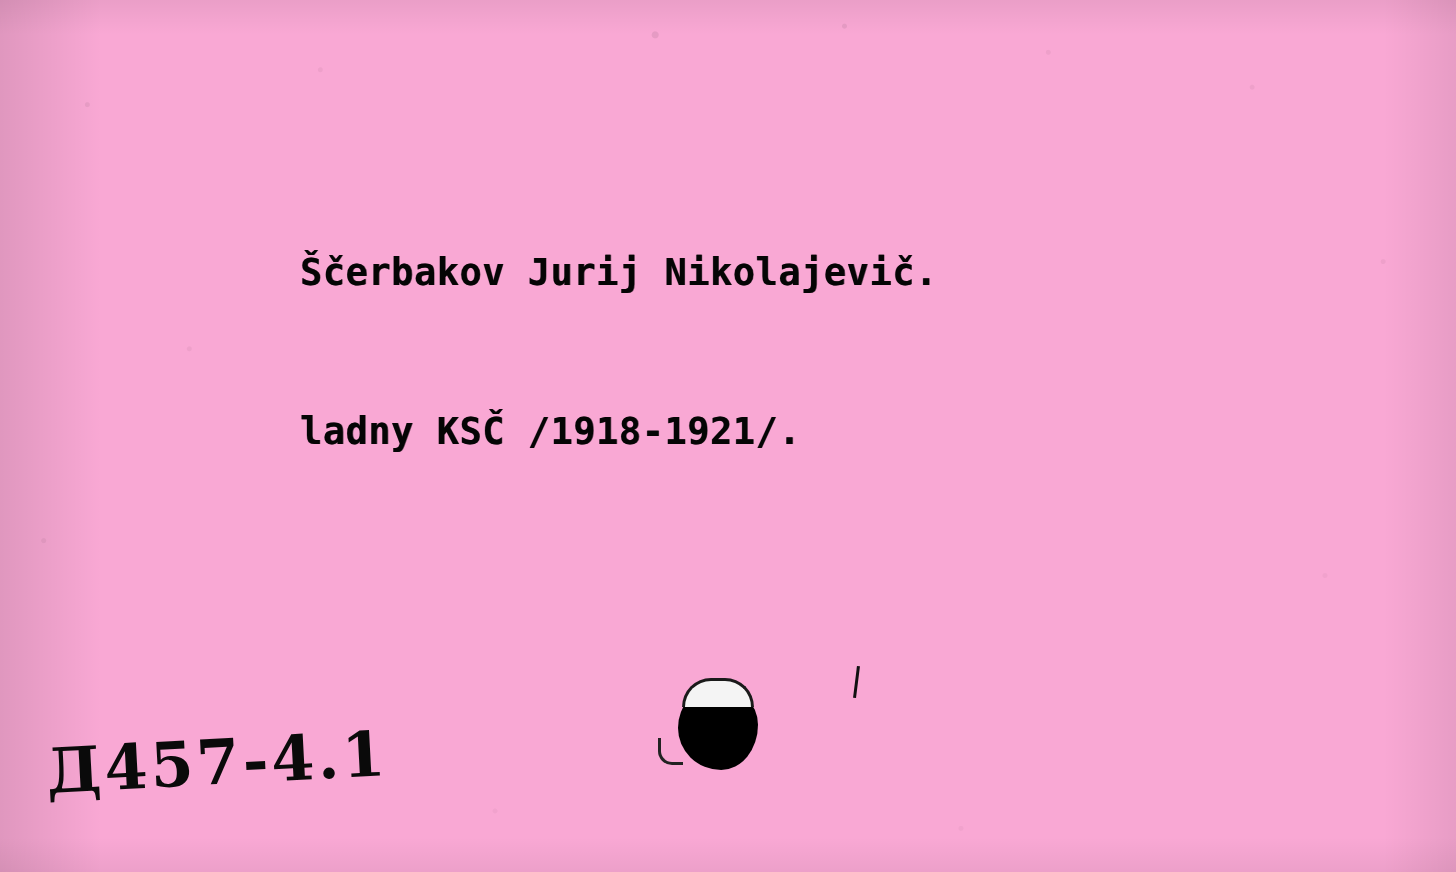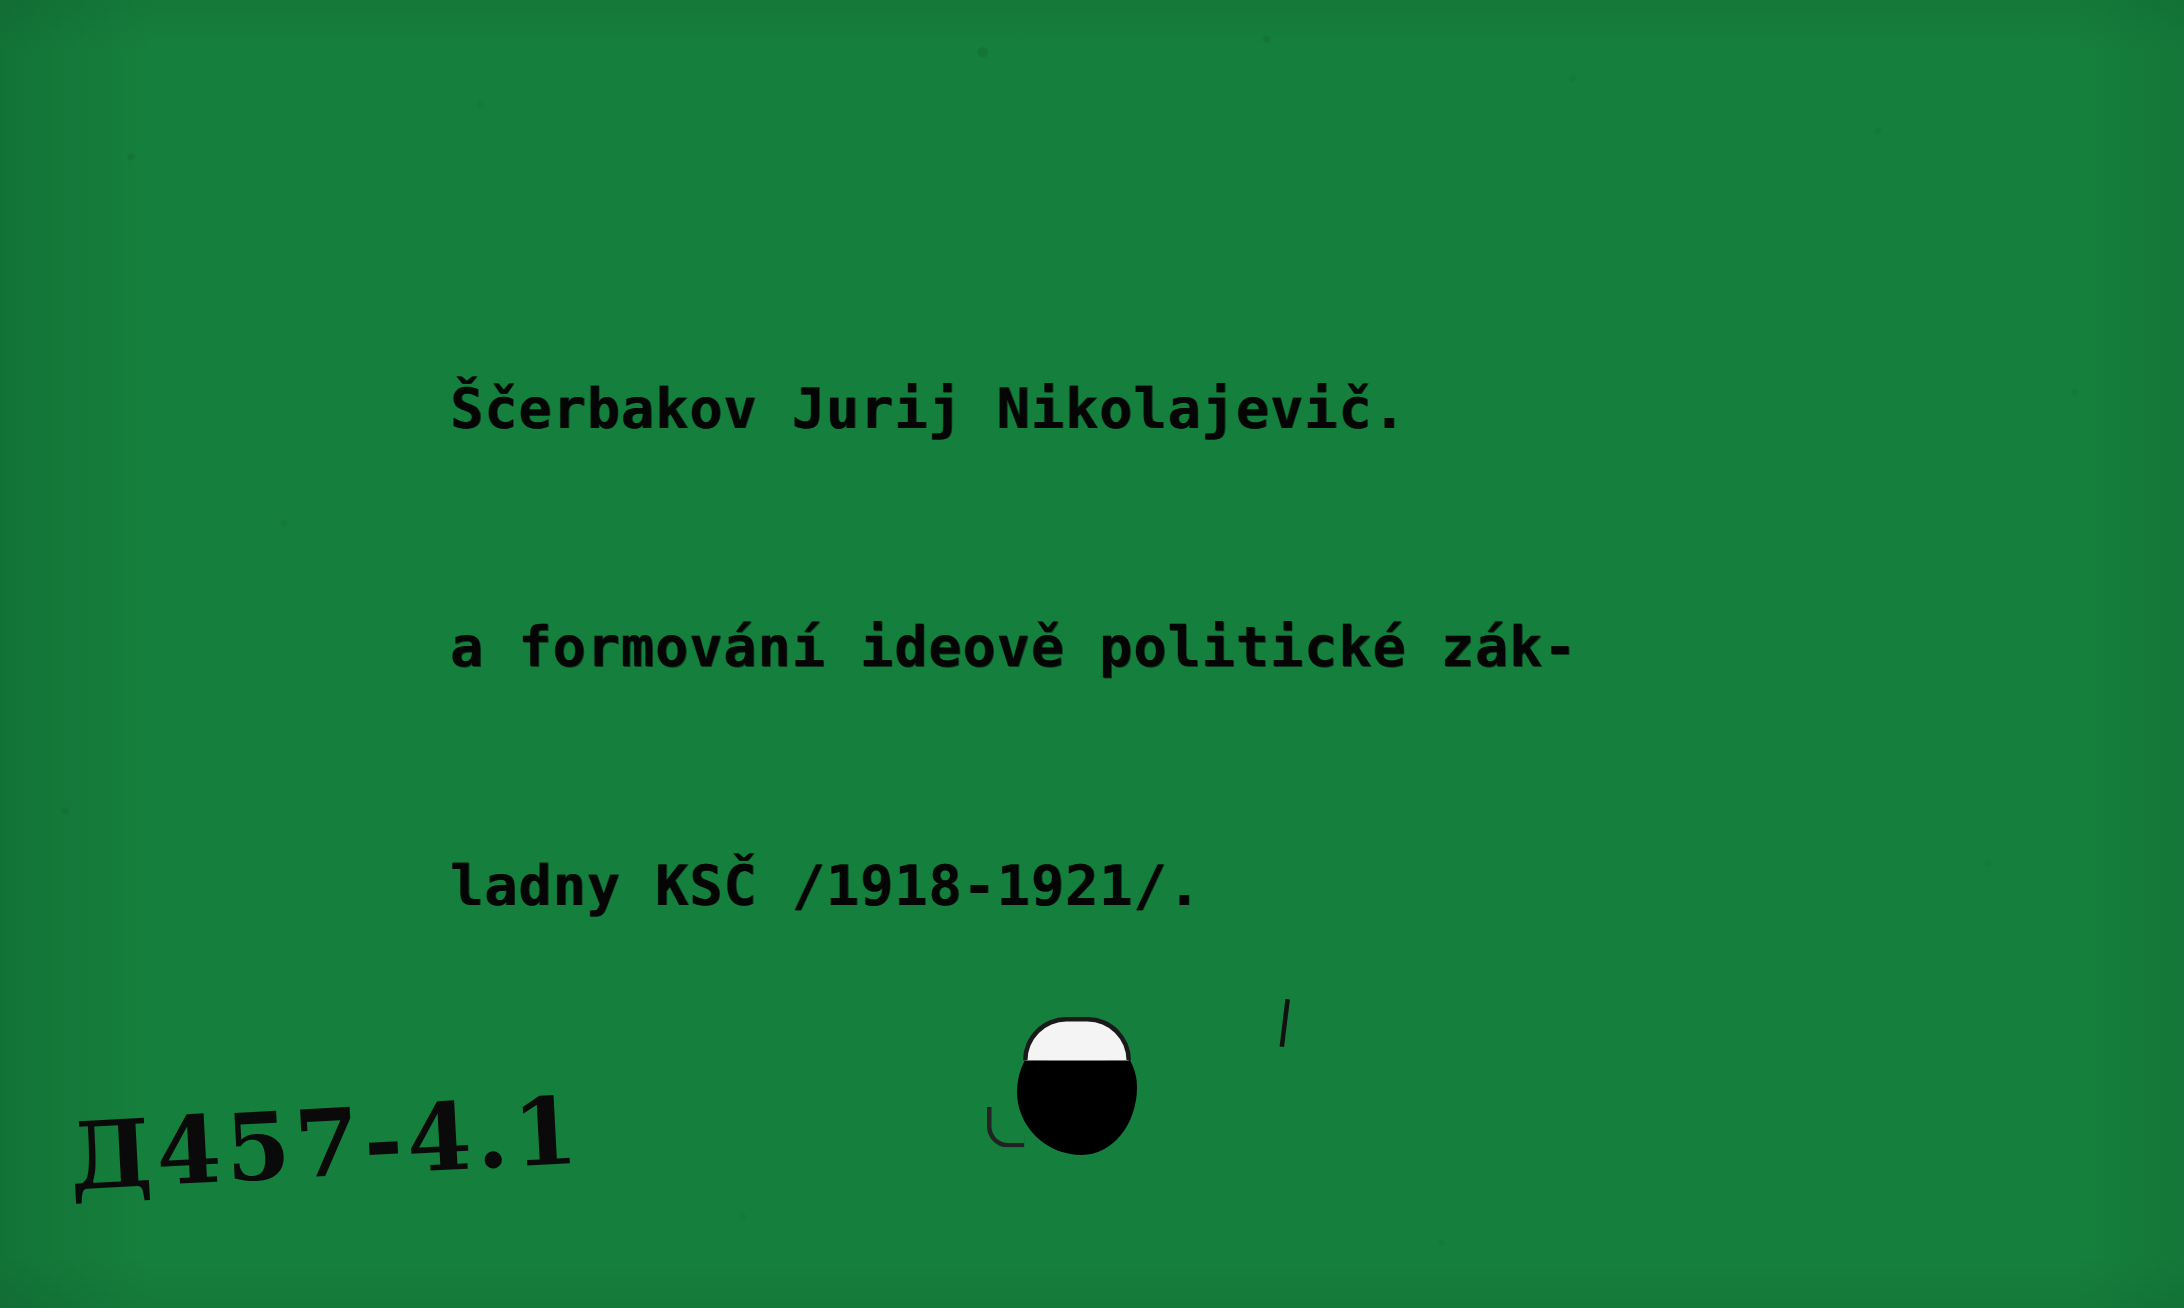--- a/index.html
+++ b/index.html
@@ -4,21 +4,21 @@
 <style>
   html, body {
     margin: 0;
     padding: 0;
     background: #ffffff;
   }
   #card {
     position: relative;
     width: 1456px;
     height: 872px;
-    background: #15803d;
+    background: #f9a8d4;
     overflow: hidden;
     font-family: "DejaVu Sans Mono", monospace;
   }
 
   
   .grain {
     position: absolute;
     inset: 0;
     pointer-events: none;
     background:
@@ -128,21 +128,20 @@
 </head>
 <body>
 
 <div id="card">
 
   <div class="edge-shade"></div>
   <div class="grain"></div>
 
   <div id="typed-block">
     <span class="line">Ščerbakov Jurij Nikolajevič.</span>
-    <span class="line">a formování ideově politické zák-</span>
     <span class="line">ladny KSČ /1918-1921/.</span>
     
     
     
   </div>
 
   <div id="punch-hole">
     <div class="blot"></div>
     <div class="rim"></div>
     <div class="tick"></div>

